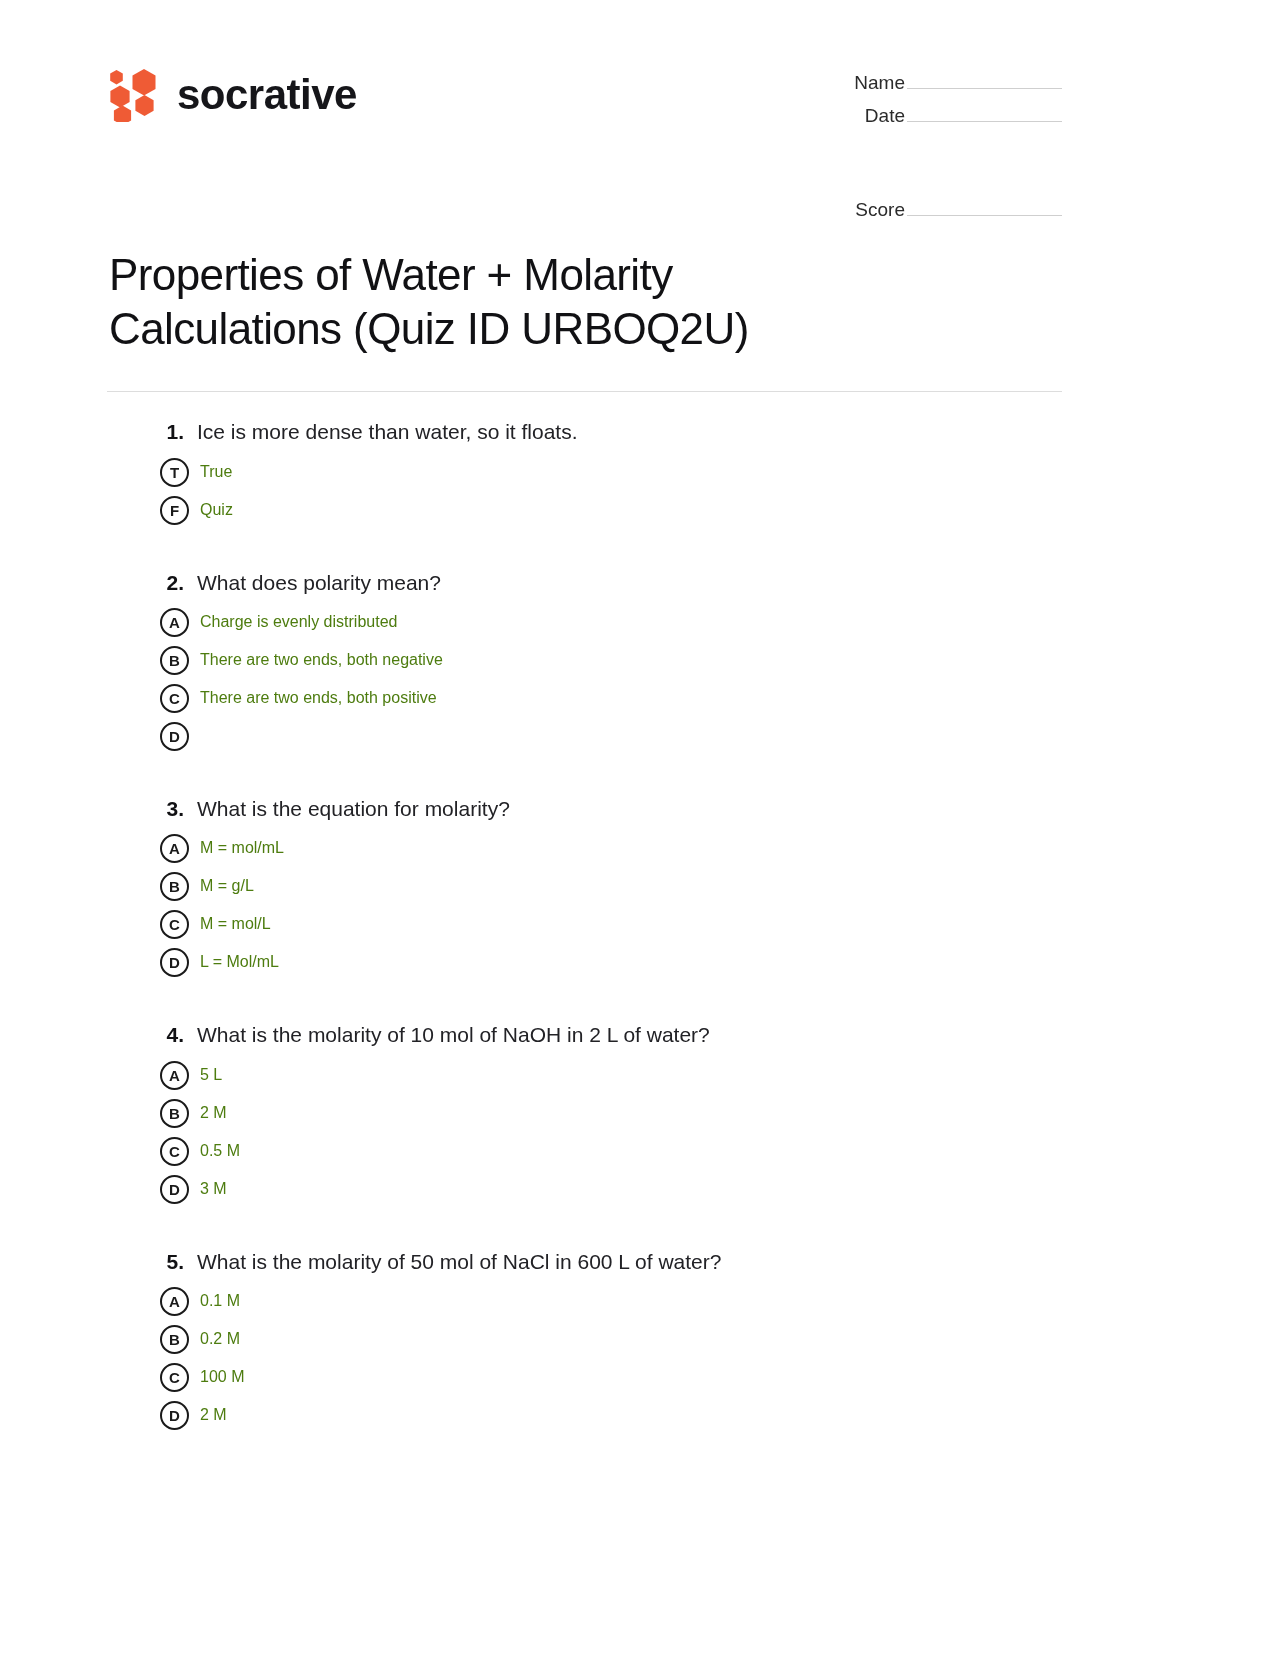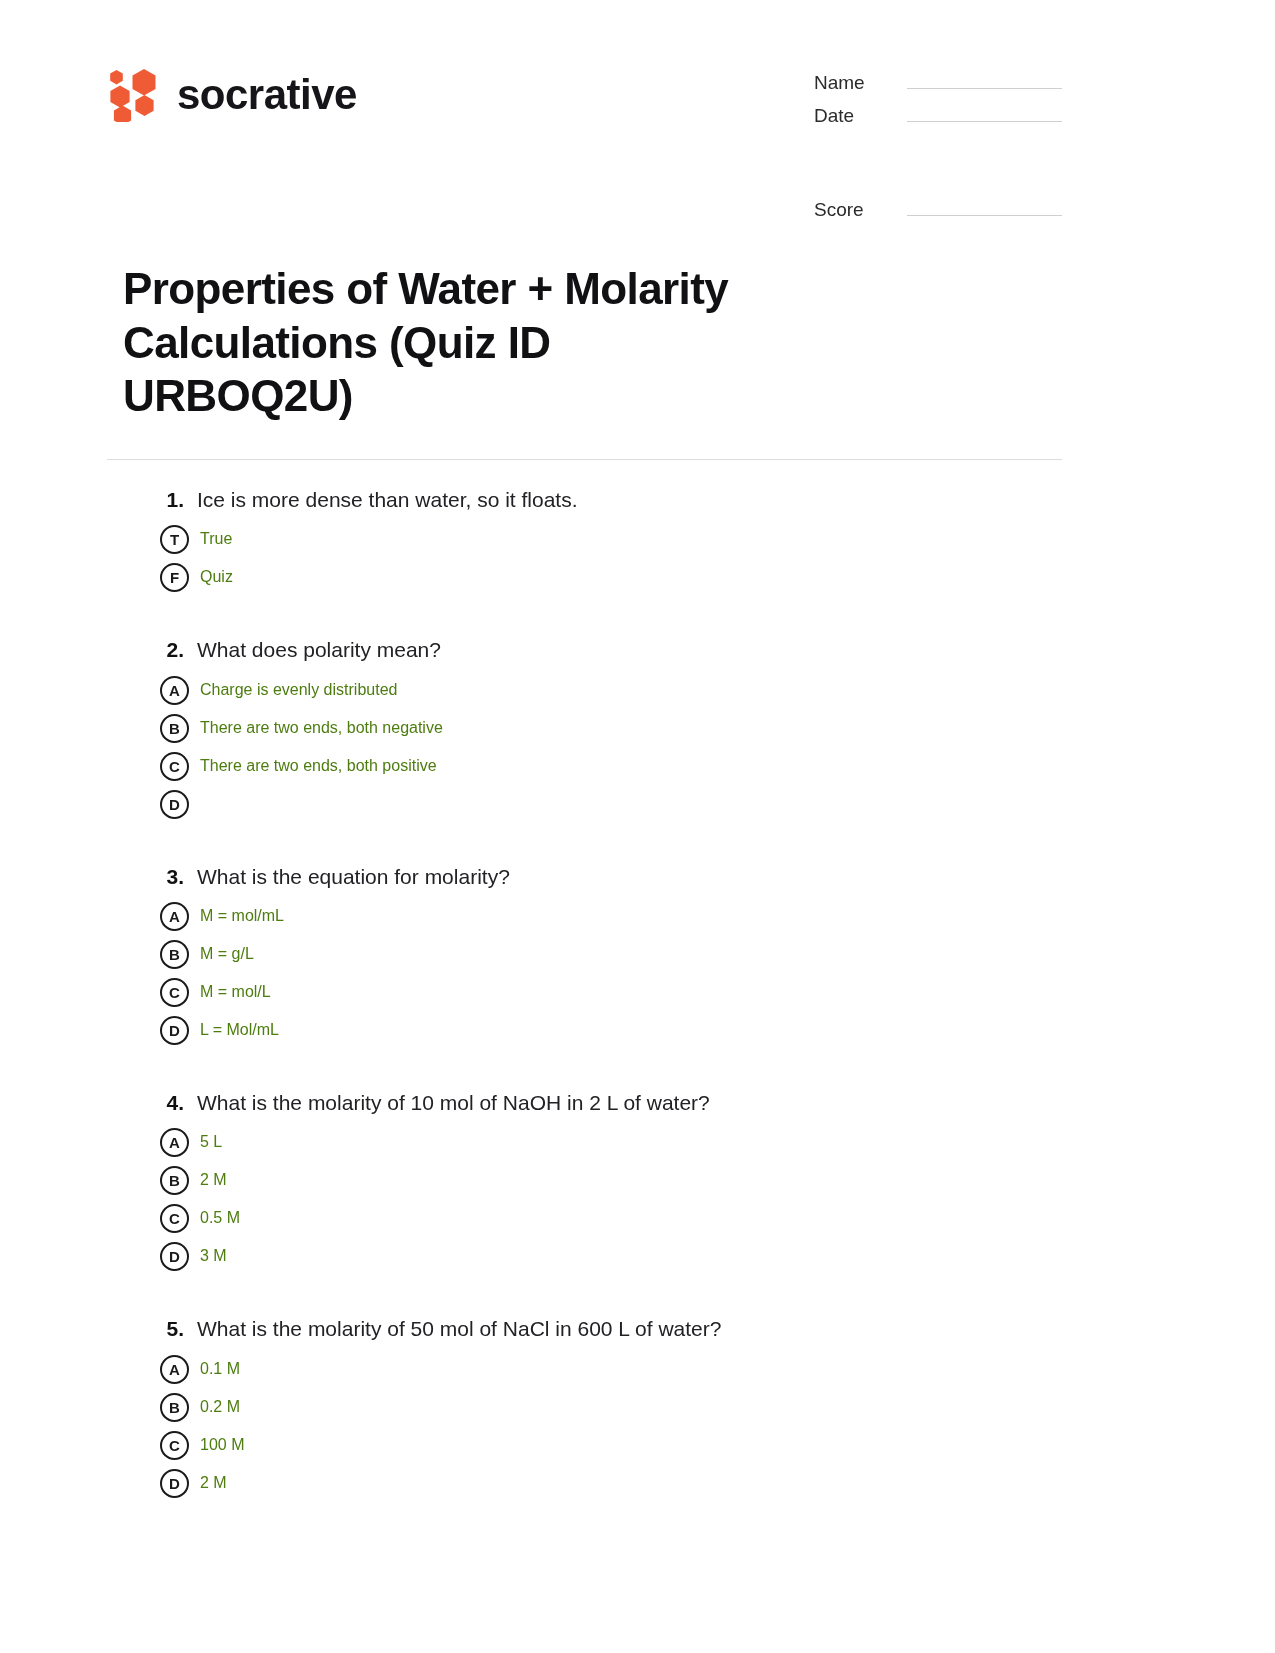--- a/index.html
+++ b/index.html
@@ -52,22 +52,22 @@
     line-height: 1;
   }
 
   .meta {
     width: 248px;
     padding-top: 10px;
   }
   .meta-row {
     display: flex;
     align-items: baseline;
-    justify-content: space-between;
-    gap: 30px;
+    justify-content: flex-end;
+    gap: 2px;
     margin-bottom: 11px;
   }
   .meta-label {
     font-size: 19px;
     color: #2b2b2b;
     white-space: nowrap;
   }
   .meta-line {
     display: block;
     width: 155px;
@@ -78,25 +78,25 @@
     margin-top: 72px;
   }
 
   
   .title-wrap {
     padding: 14px 107px 0 107px;
     max-width: 900px;
   }
   .quiz-title {
     font-size: 44px;
-    font-weight: bold;
+    font-weight: normal;
     line-height: 1.22;
     letter-spacing: -0.6px;
     color: #111114;
-    margin: 16px;
+    margin: 2px;
   }
 
   .divider {
     margin: 36px 107px 0 107px;
     border-top: 1.5px solid #dddddd;
   }
 
   
   .questions {
     padding: 26px 107px 0 107px;

